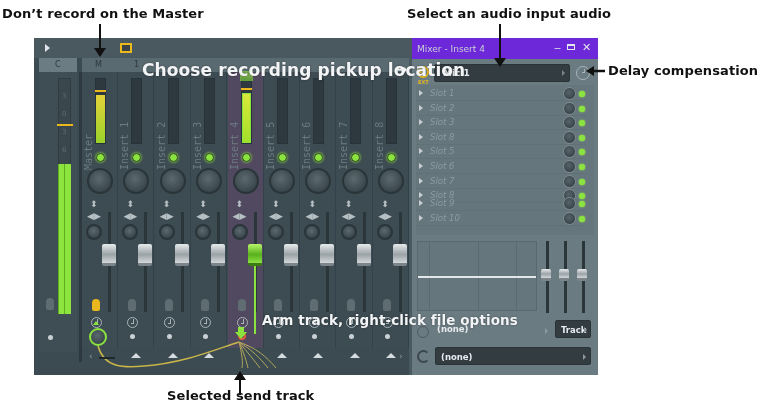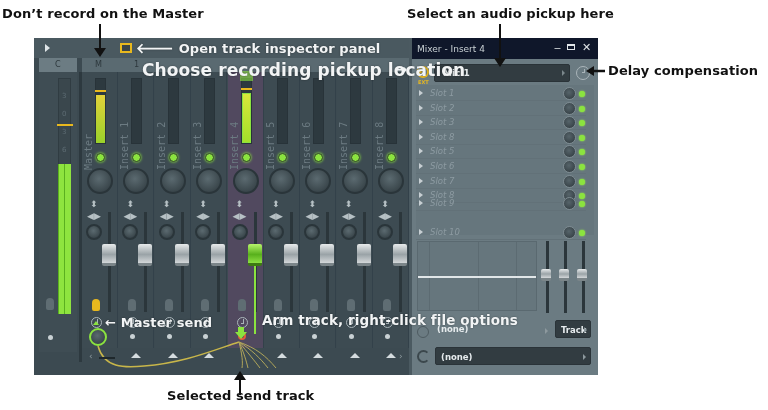--- a/index.html
+++ b/index.html
@@ -27,59 +27,56 @@
   .fader-cap.green { background: linear-gradient(#b7f56b, #58b01c 55%, #8ee044); border-bottom-color: #3e7a13; }
   .icon-glyph { position: absolute; color: #b6c0c4; font-size: 9px; line-height: 9px; }
   .clock { position: absolute; width: 11px; height: 11px; border-radius: 50%; border: 1.5px solid #aab5ba; }
   .clock::after { content: ""; position: absolute; left: 3px; top: 1px; width: 2px; height: 4px; border-right: 1.5px solid #aab5ba; border-bottom: 1.5px solid #aab5ba; }
   .dot { position: absolute; width: 5px; height: 5px; border-radius: 50%; background: #c9d1d4; }
   .tri-up { position: absolute; width: 0; height: 0; border-left: 5px solid transparent; border-right: 5px solid transparent; border-bottom: 5px solid #d5dcdf; }
   .mic-arm { position: absolute; width: 8px; height: 12px; border-radius: 4px 4px 2px 2px; background: #5f6d73; }
 
   
   #inspector { position: absolute; left: 378px; top: 0; width: 186px; height: 337px; background: #6b7b82; }
-  .insp-title { position: absolute; left: 0; top: 0; width: 186px; height: 21px; background: #0f172a; color: #c8d0d3; font-size: 9px; padding: 6px 0 0 5px; }
+  .insp-title { position: absolute; left: 0; top: 0; width: 186px; height: 21px; background: #6d28d9; color: #c8d0d3; font-size: 9px; padding: 6px 0 0 5px; }
   .winbtn { position: absolute; top: 3px; color: #e2e7e9; font-size: 11px; }
   .input-select { position: absolute; left: 22px; top: 26px; width: 136px; height: 18px; background: #323c41; border: 1px solid #2a3338; border-radius: 2px; color: #e6ebed; font-size: 9px; padding: 3px 0 0 8px; font-weight: bold; }
   .slot { position: absolute; left: 4px; width: 170px; height: 14px; border-bottom: 1px solid #627178; }
   .slot-label { position: absolute; left: 14px; top: 1px; color: #8d9ba2; font-size: 8.5px; font-style: italic; }
   .slot-arrow { position: absolute; left: 3px; top: 3px; width: 0; height: 0; border-top: 3.5px solid transparent; border-bottom: 3.5px solid transparent; border-left: 4px solid #c7cfd3; }
   .slot-knob { position: absolute; left: 147px; top: 0; width: 13px; height: 13px; border-radius: 50%; background: radial-gradient(circle at 45% 40%, #56646a, #2e383d); border: 1px solid #7e8c92; }
   .slot-led { position: absolute; left: 163px; top: 4px; width: 6px; height: 6px; border-radius: 50%; background: #8be33f; box-shadow: 0 0 2px #9cff40; }
   .eq-box { position: absolute; left: 5px; top: 203px; width: 120px; height: 70px; background: #66767d; border: 1px solid #5a6970; }
   .dark-field { position: absolute; background: #323c41; border: 1px solid #2a3338; border-radius: 2px; color: #e6ebed; font-size: 8.5px; font-weight: bold; }
 </style>
 </head>
 <body>
 
 <div class="ann dark" style="left:2px;top:6px;">Don’t record on the Master</div>
-<div class="ann dark" style="left:407px;top:6px;">Select an audio pickup here</div>
+<div class="ann dark" style="left:407px;top:6px;">Select an audio input audio</div>
 
 <svg style="position:absolute;left:0;top:0;width:768px;height:410px;z-index:5;pointer-events:none;">
   <line x1="100" y1="24" x2="100" y2="50" stroke="#111" stroke-width="2"></line>
   <polygon points="94,48 106,48 100,57" fill="#111"></polygon>
   <line x1="500" y1="24" x2="500" y2="60" stroke="#111" stroke-width="2"></line>
   <polygon points="494,58 506,58 500,67" fill="#111"></polygon>
   <line x1="605" y1="71" x2="592" y2="71" stroke="#111" stroke-width="2.5"></line>
   <polygon points="594,66 594,76 586,71" fill="#111"></polygon>
   <line x1="240" y1="395" x2="240" y2="377" stroke="#111" stroke-width="2"></line>
   <polygon points="234,380 246,380 240,371" fill="#111"></polygon>
 </svg>
 <div class="ann dark" style="left:608px;top:63px;">Delay compensation</div>
 <div class="ann dark" style="left:167px;top:388px;">Selected send track</div>
 
 <div id="mixer">
   <div id="strips">
     <div class="topbar">
       <div style="position:absolute;left:11px;top:6px;width:0;height:0;border-top:4px solid transparent;border-bottom:4px solid transparent;border-left:5px solid #dfe5e8;"></div>
       <div style="position:absolute;left:86px;top:5px;width:12px;height:10px;border:2px solid #e8b81e;background:#3a4448;"></div>
     </div>
-    <div class="ann light" style="left:102px;top:1px;">
-      <span style="font-size:14px;">🡐 </span><span>Open track inspector panel</span>
-    </div>
 
     <div class="hdr-row" style="width:38px;">
       <span style="position:absolute;left:16px;top:1px;">C</span>
     </div>
     <div class="hdr-row" style="left:48px;width:327px;background:#5a6a71;">
       <span style="position:absolute;left:13px;top:1px;">M</span>
       <span style="position:absolute;left:52px;top:1px;">1</span>
     </div>
     <div class="ann light" style="left:108px;top:22px;font-size:17px;z-index:4;">Choose recording pickup location</div>
     <div style="position:absolute;left:362px;top:24px;color:#f2f4f5;font-size:13px;font-weight:bold;z-index:4;">→</div>
@@ -241,23 +238,20 @@
     <div class="fader-track" style="left:26px;top:140px;height:100px;"></div>
     <div class="fader-cap" style="left:20px;top:172px;"></div>
     <div class="mic-arm" style="left:10px;top:227px;"></div>
     <div class="clock" style="left:9px;top:245px;"></div>
     <div class="dot" style="left:12px;top:262px;"></div>
     <div class="tri-up" style="left:13px;top:281px;"></div>
   </div>
         <div style="position: absolute; left: 219.6px; top: 228px; width: 2px; height: 68px; background: rgb(139, 227, 63);"></div>
       </div>
 
-    <div class="ann light" style="left:71px;top:277px;font-size:13px;">
-      <span>← </span><span>Master send</span>
-    </div>
     <div style="position:absolute;left:55px;top:290px;width:18px;height:18px;border-radius:50%;border:2px solid #8be33f;background:radial-gradient(circle at 45% 40%,#5b6a70,#2d383d);"></div>
     <div class="tri-up" style="left:59px;top:283px;border-bottom-color:#8be33f;border-left-width:3px;border-right-width:3px;border-bottom-width:4px;"></div>
     <svg style="position:absolute;left:0;top:0;width:375px;height:337px;pointer-events:none;">
       <path d="M64,308 C70,330 90,330 110,328 C150,325 180,312 205,304" stroke="#c8b64a" stroke-width="1.5" fill="none"></path>
       <path d="M205,304 C210,315 212,322 214,330" stroke="#b1a65a" stroke-width="1" fill="none"></path>
       <path d="M205,304 C214,315 220,322 226,330" stroke="#b1a65a" stroke-width="1" fill="none"></path>
       <path d="M205,304 C218,312 226,320 234,330" stroke="#b1a65a" stroke-width="1" fill="none"></path>
       <path d="M205,304 C222,310 232,318 242,330" stroke="#b1a65a" stroke-width="1" fill="none"></path>
       <path d="M205,304 C208,316 209,324 208,330" stroke="#b1a65a" stroke-width="1" fill="none"></path>
     </svg>
@@ -338,21 +332,21 @@
     <span class="slot-label">Slot 8</span>
     <div class="slot-knob"></div>
     <div class="slot-led"></div>
         </div>
         <div class="slot" style="top: 159px;">
           <div class="slot-arrow"></div>
     <span class="slot-label">Slot 9</span>
     <div class="slot-knob"></div>
     <div class="slot-led"></div>
         </div>
-        <div class="slot" style="top: 188px;">
+        <div class="slot" style="top: 174px;">
           <div class="slot-arrow"></div>
     <span class="slot-label">Slot 10</span>
     <div class="slot-knob"></div>
     <div class="slot-led"></div>
         </div>
       </div>
 
     <div class="eq-box">
       <div style="position:absolute;left:11px;top:0;width:1px;height:68px;background:#5c6b72;"></div>
       <div style="position:absolute;left:60px;top:0;width:1px;height:68px;background:#5c6b72;"></div>

